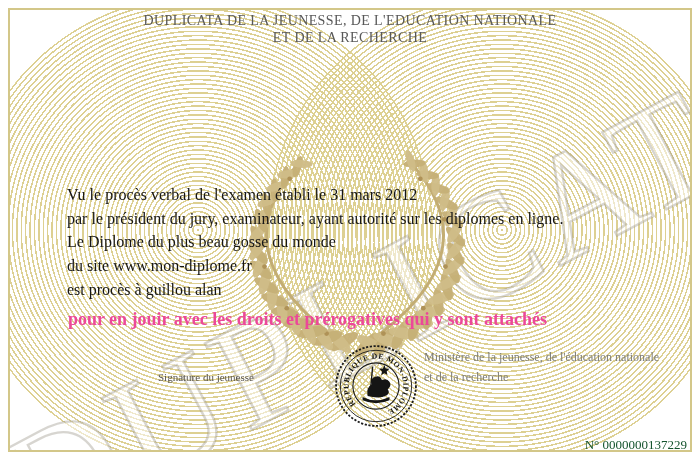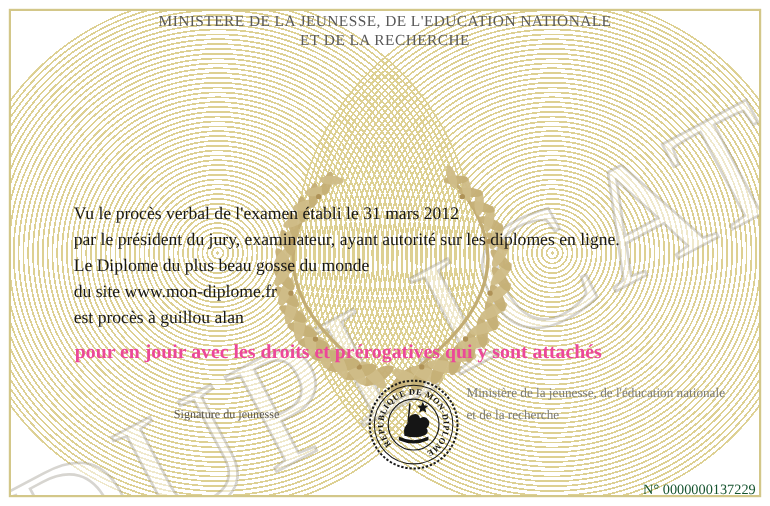--- a/index.html
+++ b/index.html
@@ -123,21 +123,21 @@
         <ellipse cx="49.503024656344266" cy="57.36982595442836" rx="11.8" ry="4.248" transform="rotate(-16.400000000000006 46.503024656344266 57.36982595442836)" fill="#cfbc87" opacity="0.96"></ellipse>
         <ellipse cx="54.48684775347894" cy="44.509421446891324" rx="11.45" ry="4.122" transform="rotate(-82.59999999999998 57.48684775347894 44.509421446891324)" fill="#c6b077" opacity="0.96"></ellipse>
         <ellipse cx="60.48684775347894" cy="44.509421446891324" rx="11.45" ry="4.122" transform="rotate(-6.59999999999998 57.48684775347894 44.509421446891324)" fill="#cfbc87" opacity="0.96"></ellipse>
         <circle cx="61.699766071449915" cy="48.781577722837305" r="2.4" fill="#af9257"></circle>
         <ellipse cx="67.4993567992413" cy="33.70622829576328" rx="11.100000000000001" ry="3.9960000000000004" transform="rotate(-72.79999999999998 70.4993567992413 33.70622829576328)" fill="#c6b077" opacity="0.96"></ellipse>
         <ellipse cx="73.4993567992413" cy="33.70622829576328" rx="11.100000000000001" ry="3.9960000000000004" transform="rotate(3.200000000000017 70.4993567992413 33.70622829576328)" fill="#cfbc87" opacity="0.96"></ellipse>
       </svg>
   </div>
 
   <div class="txt ministry-header">
-    <div>MINISTERE DE LA JEUNESSE, DE L'EDUCATION NATIONALE</div>
+    <div>DUPLICATA DE LA JEUNESSE, DE L'EDUCATION NATIONALE</div>
     <div>ET DE LA RECHERCHE</div>
   </div>
 
 
   <div class="txt body-block">
     <div>Vu le procès verbal de l'examen établi le 31 mars 2012</div>
     <div>par le président du jury, examinateur, ayant autorité sur les diplomes en ligne.</div>
     <div>Le Diplome du plus beau gosse du monde</div>
     <div>du site www.mon-diplome.fr</div>
     <div>est procès à guillou alan</div>

